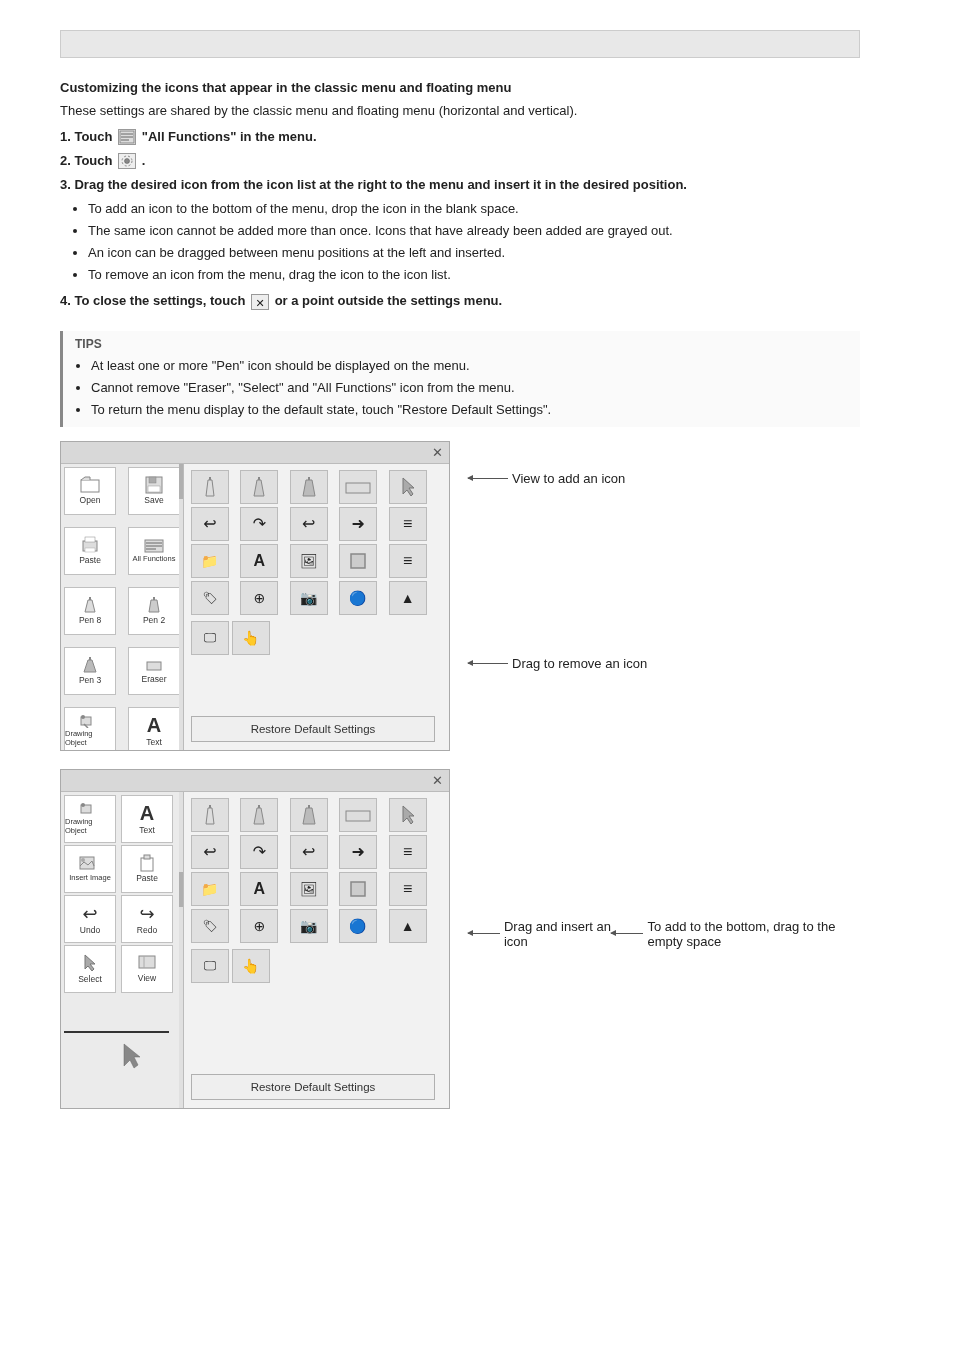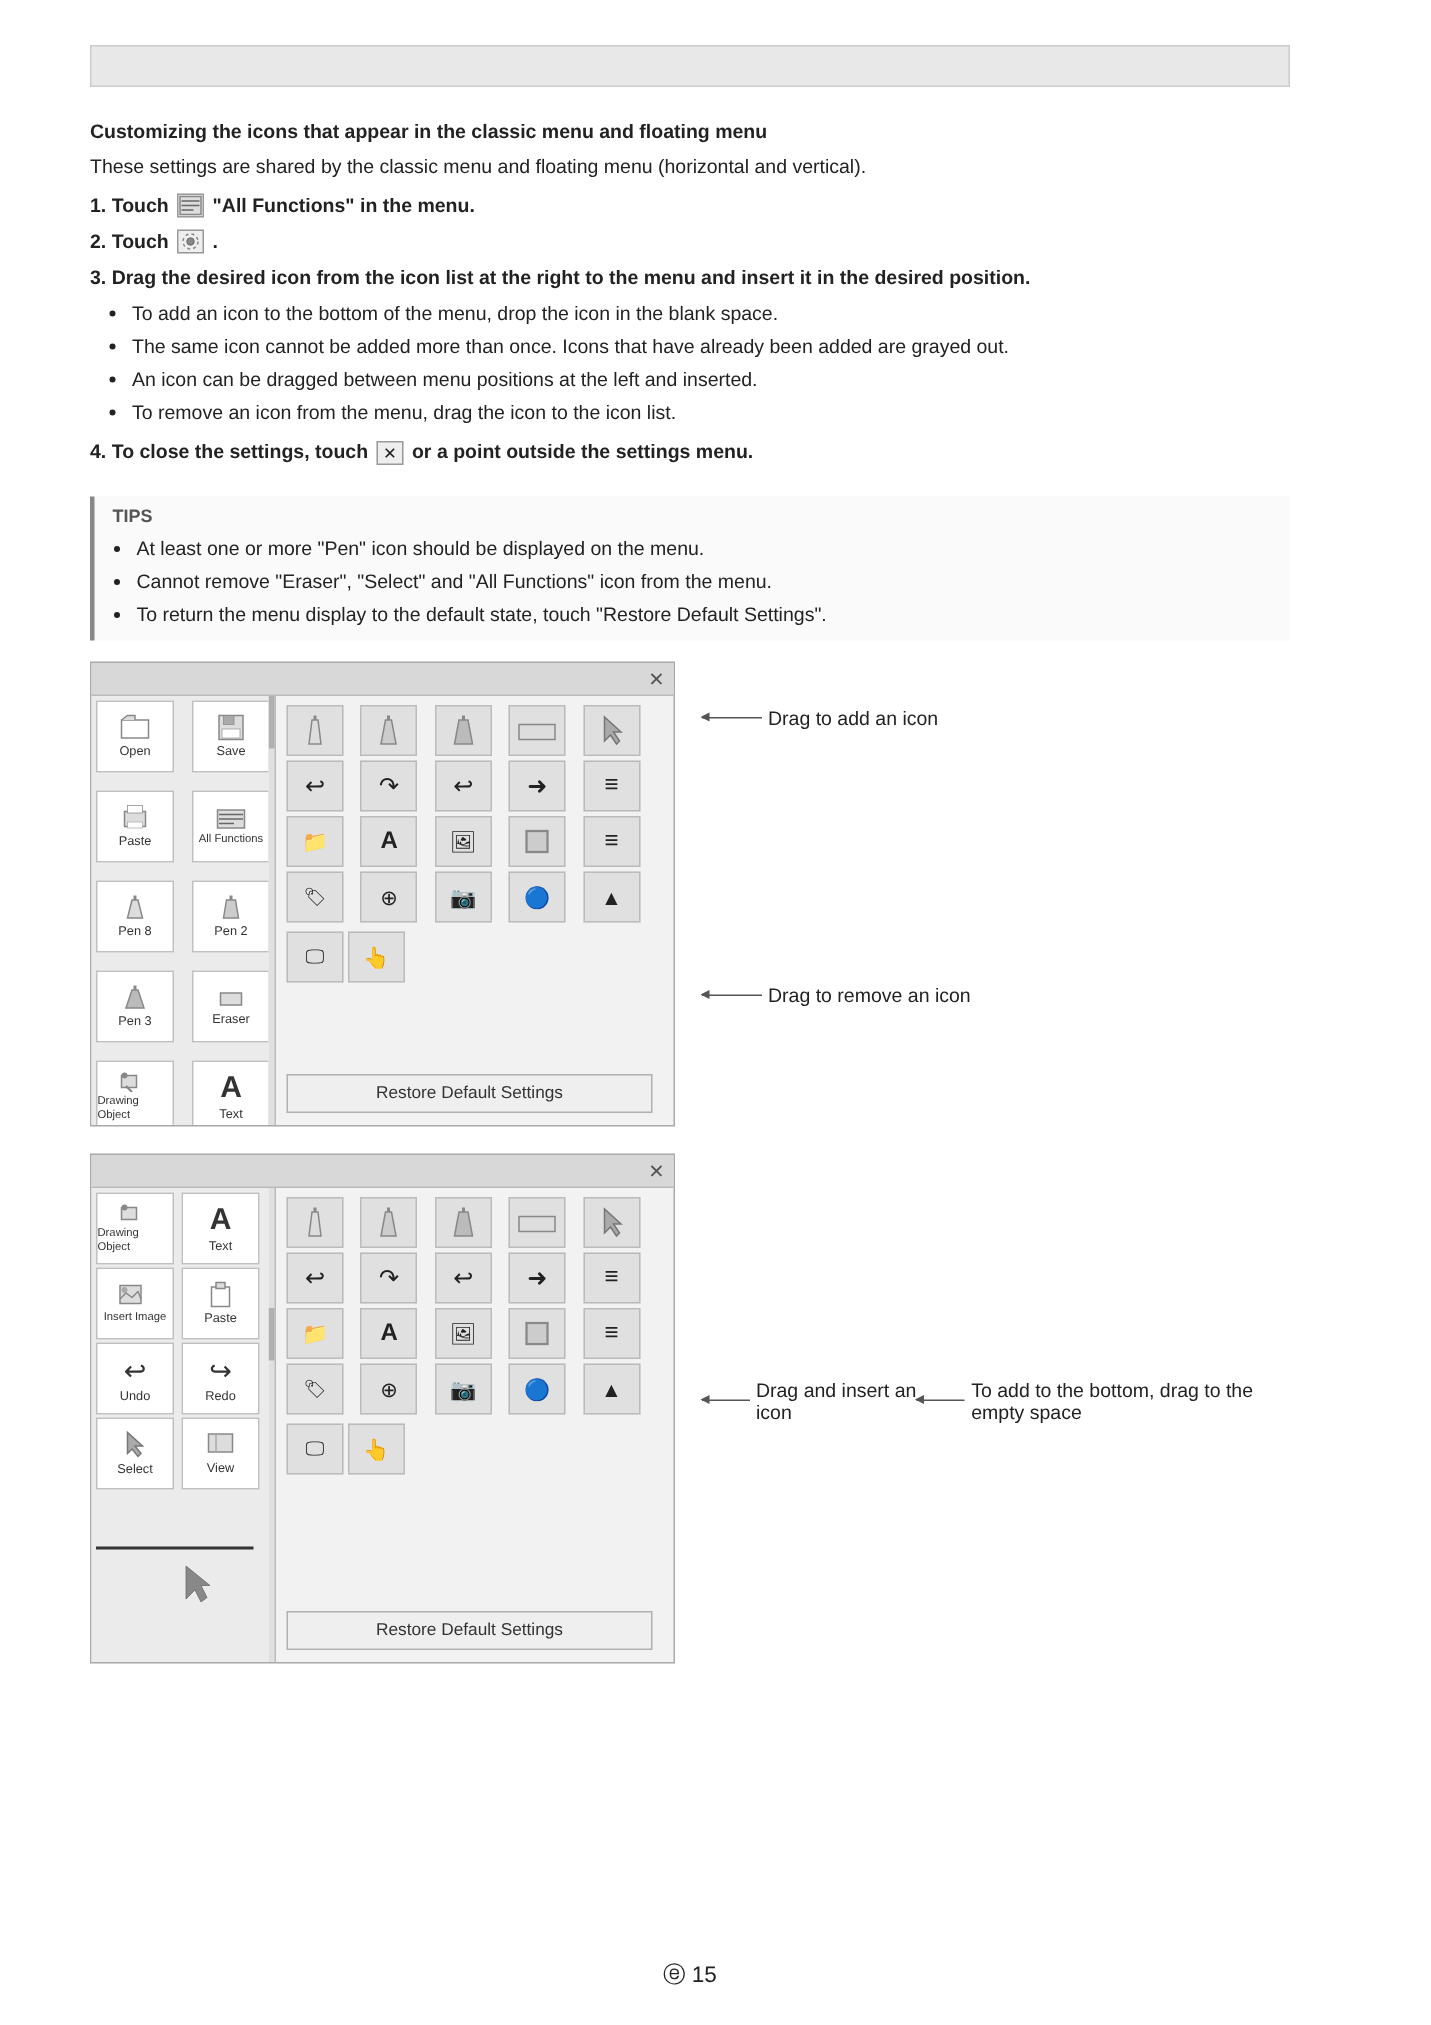--- a/index.html
+++ b/index.html
@@ -366,21 +366,21 @@
         </div>
 
         <div class="restore-default" style="position:absolute;bottom:8px;left:130px;right:14px;">Restore Default Settings</div>
       </div>
 
       <div style="display:flex;flex-direction:column;justify-content:space-between;height:310px;padding:30px 0 80px 0;">
         <div style="display:flex;align-items:center;gap:4px;">
           <div style="width:40px;height:1px;background:#555;position:relative;">
             <div style="position:absolute;left:-1px;top:-3px;border-right:6px solid #555;border-top:3px solid transparent;border-bottom:3px solid transparent;"></div>
           </div>
-          <span>Drag to add an icon</span>
+          <span>View to add an icon</span>
         </div>
         <div style="display:flex;align-items:center;gap:4px;">
           <div style="width:40px;height:1px;background:#555;position:relative;">
             <div style="position:absolute;left:-1px;top:-3px;border-right:6px solid #555;border-top:3px solid transparent;border-bottom:3px solid transparent;"></div>
           </div>
           <span>Drag to remove an icon</span>
         </div>
       </div>
     </div>
 
@@ -519,17 +519,14 @@
           <div style="width:40px;height:1px;background:#555;position:relative;">
             <div style="position:absolute;left:-1px;top:-3px;border-right:6px solid #555;border-top:3px solid transparent;border-bottom:3px solid transparent;"></div>
           </div>
           <span>To add to the bottom, drag to the empty space</span>
         </div>
       </div>
     </div>
 
   </div>
 
-  <div class="page-footer">
-    <span>ⓔ 15</span>
-  </div>
 
 </div>
 
 </body></html>

